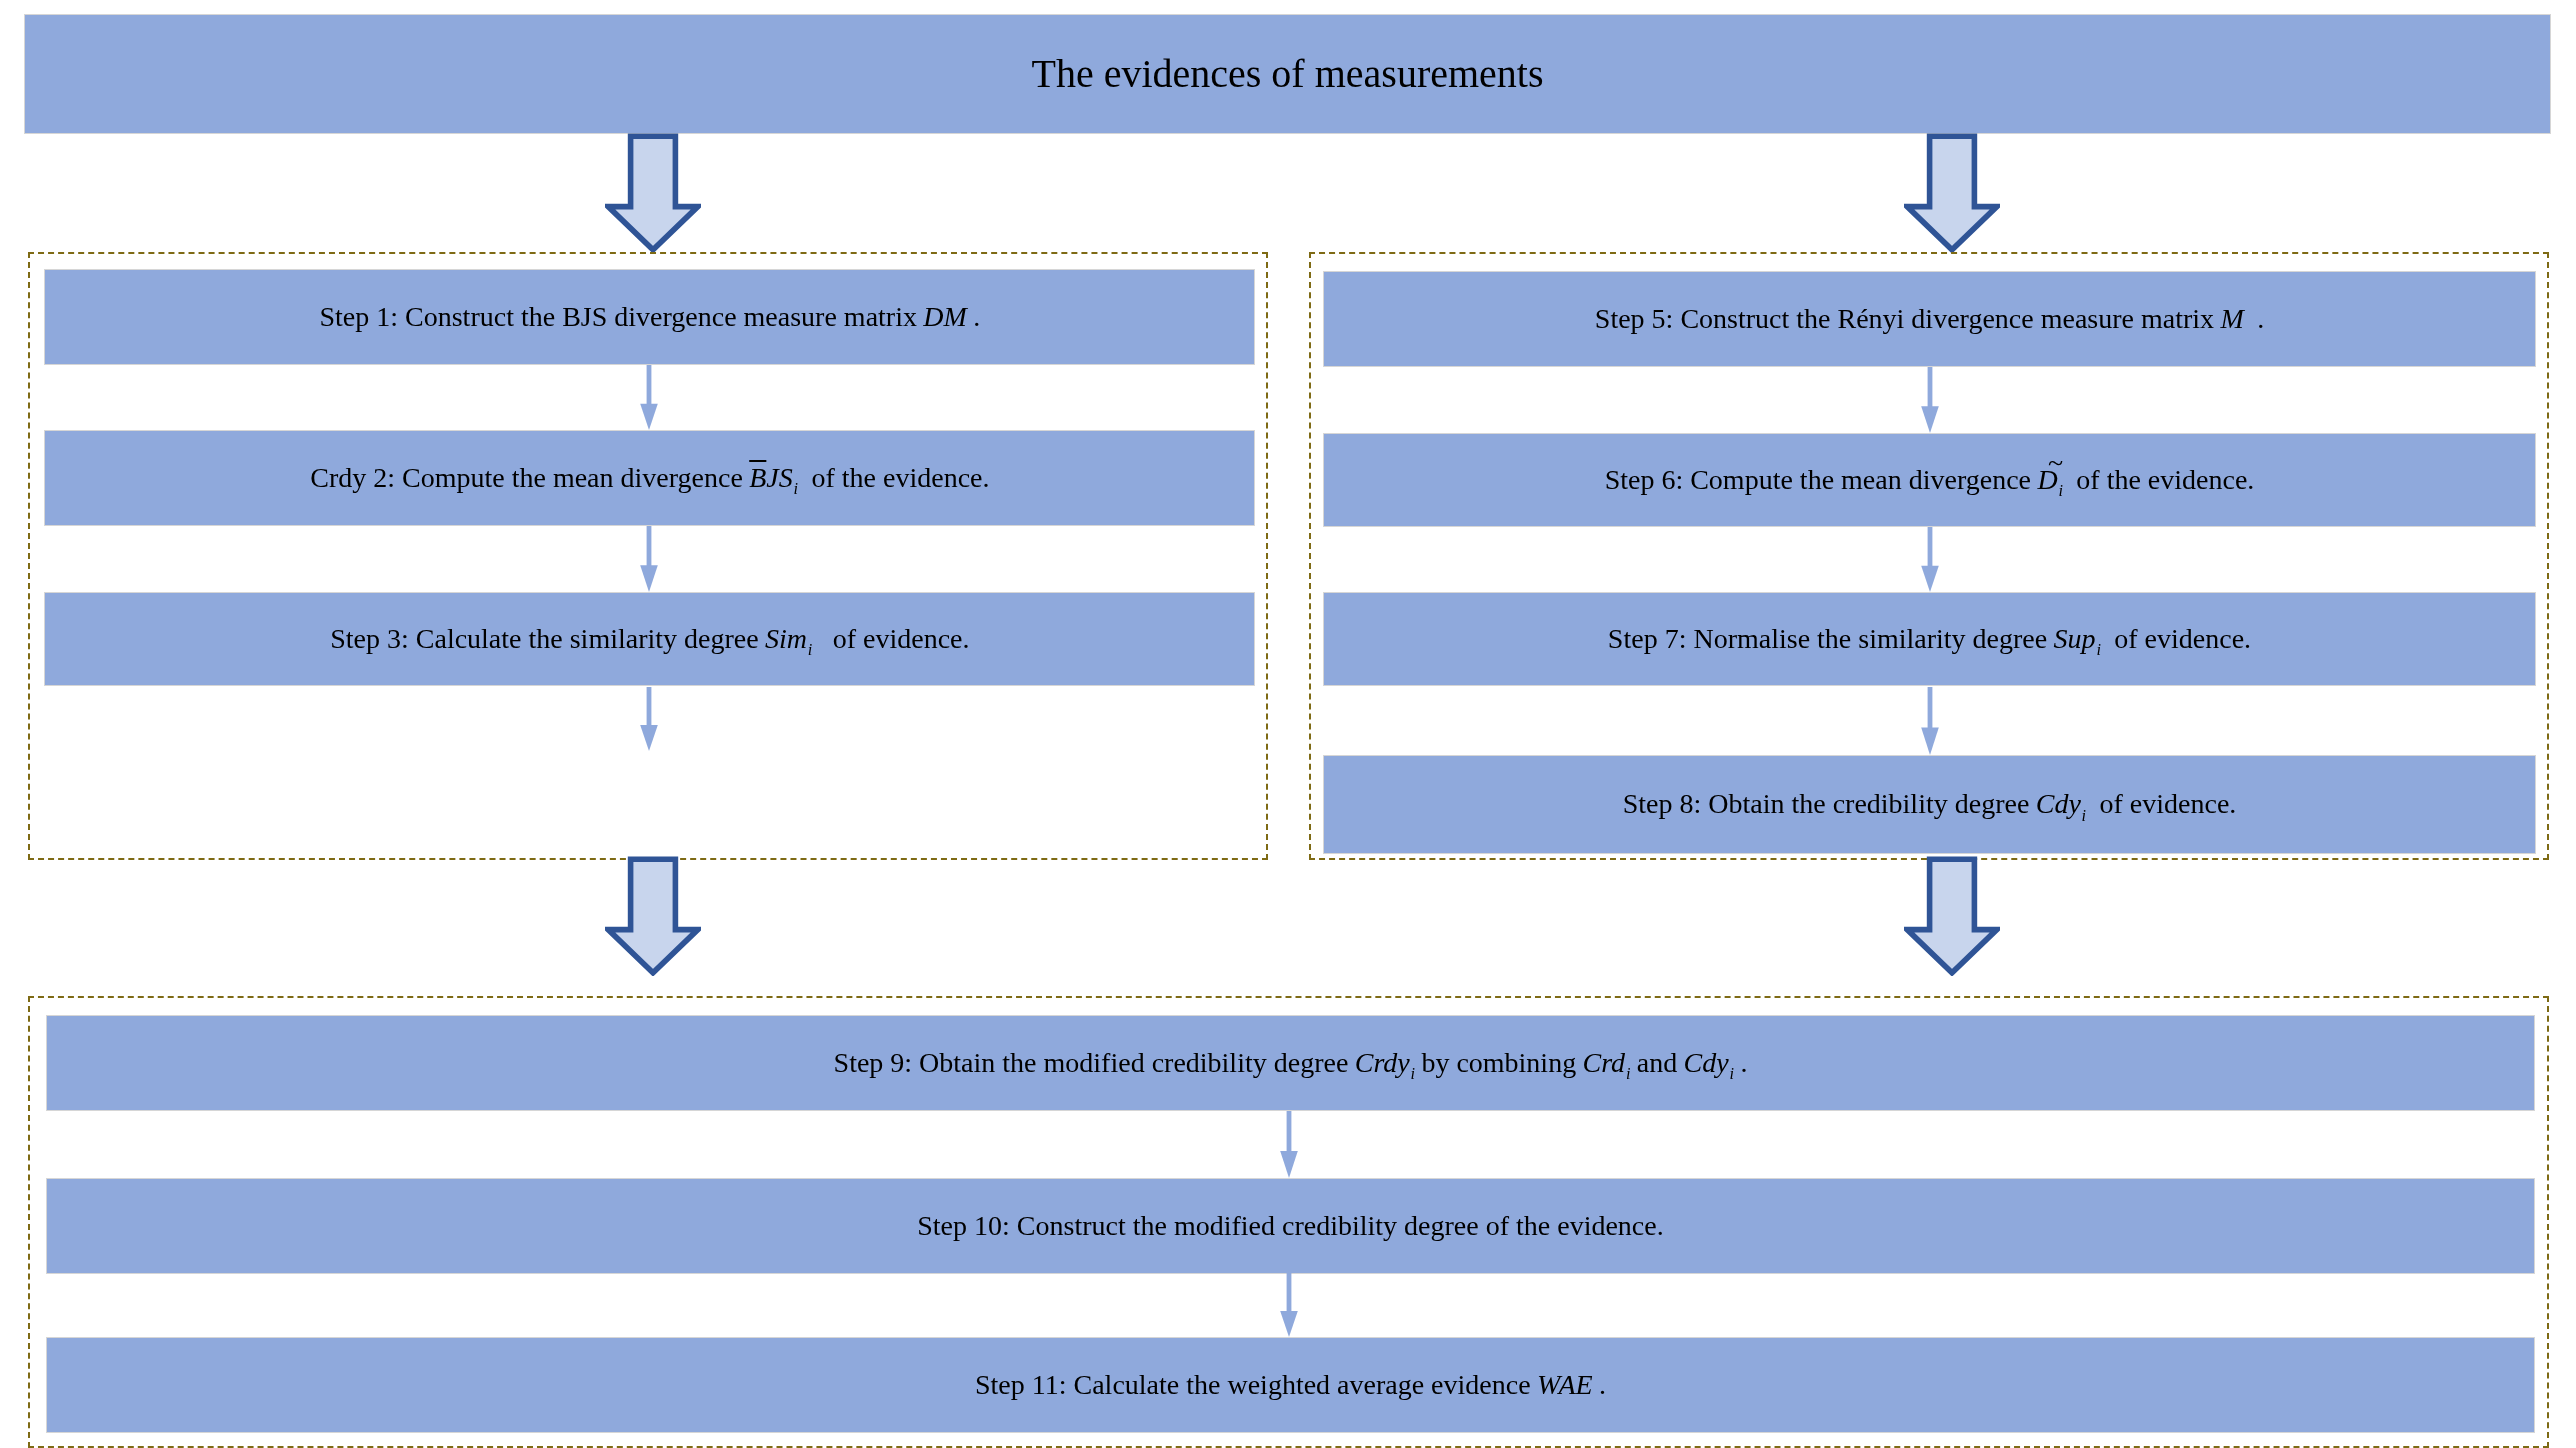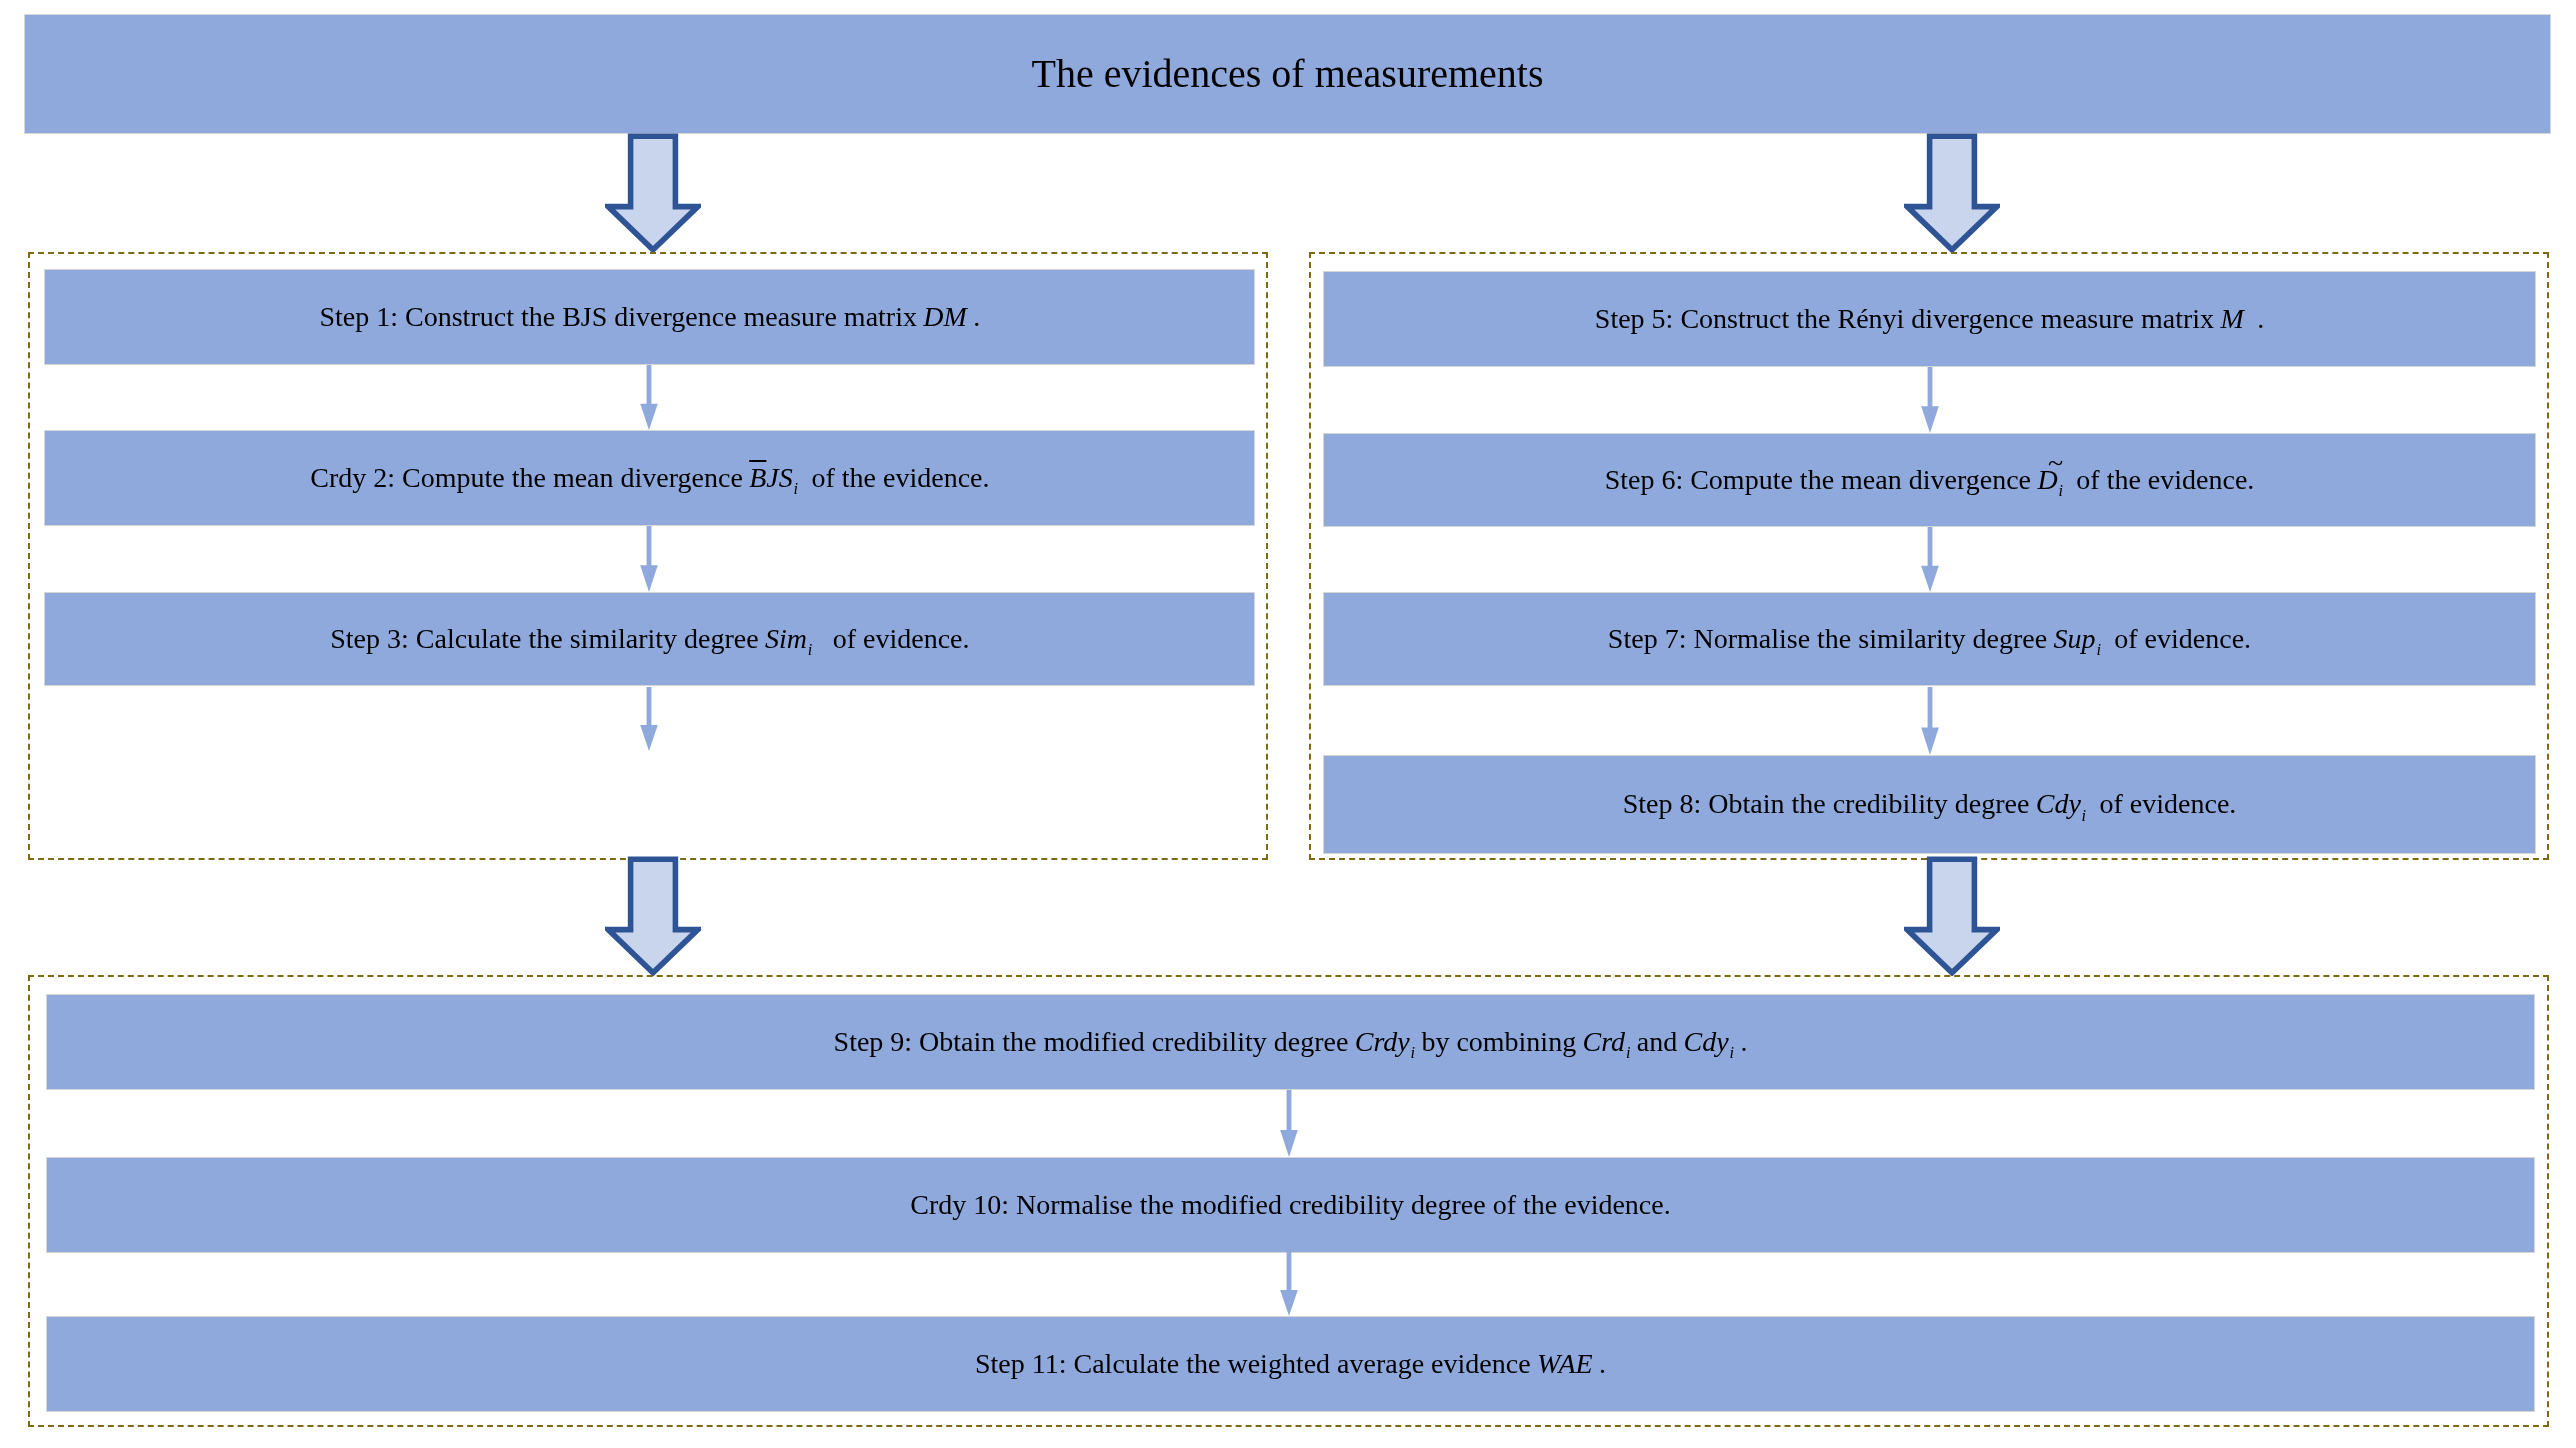--- a/index.html
+++ b/index.html
@@ -131,35 +131,35 @@
     <svg viewBox="0 0 120 150" preserveAspectRatio="none">
         <polygon points="32,4 88,4 88,92 116,92 60,146 4,92 32,92"></polygon>
       </svg>
   </div>
   <div class="block-arrow" style="left:1904px;top:856px">
     <svg viewBox="0 0 120 150" preserveAspectRatio="none">
         <polygon points="32,4 88,4 88,92 116,92 60,146 4,92 32,92"></polygon>
       </svg>
   </div>
 
-  <div class="panel" style="left:28px;top:975px;width:2521px;height:452px">
+  <div class="panel" style="left:28px;top:996px;width:2521px;height:452px">
 
     <div class="node" style="left:16px;top:17px;width:2489px;height:96px">
       <span><span>Step 9: Obtain the modified credibility degree</span><span class="sym"><i>Crdy</i><sub>i</sub></span><span>by combining</span><span class="sym"><i>Crd</i><sub>i</sub></span><span>and</span><span class="sym"><i>Cdy</i><sub>i</sub></span><span>.</span></span>
     </div>
 
     <div class="connector" style="left:1247px;top:113px;height:67px">
       <svg viewBox="0 0 30 84" preserveAspectRatio="none">
           <rect x="12" y="0" width="6" height="52"></rect>
           <polygon points="4,50 26,50 15,84"></polygon>
         </svg>
     </div>
 
     <div class="node" style="left:16px;top:180px;width:2489px;height:96px">
-      <span>Crdy 10: Normalise the modified credibility degree of the evidence.</span>
+      <span>Step 10: Construct the modified credibility degree of the evidence.</span>
     </div>
 
     <div class="connector" style="left:1247px;top:275px;height:64px">
       <svg viewBox="0 0 30 84" preserveAspectRatio="none">
           <rect x="12" y="0" width="6" height="52"></rect>
           <polygon points="4,50 26,50 15,84"></polygon>
         </svg>
     </div>
 
     <div class="node" style="left:16px;top:339px;width:2489px;height:96px">

